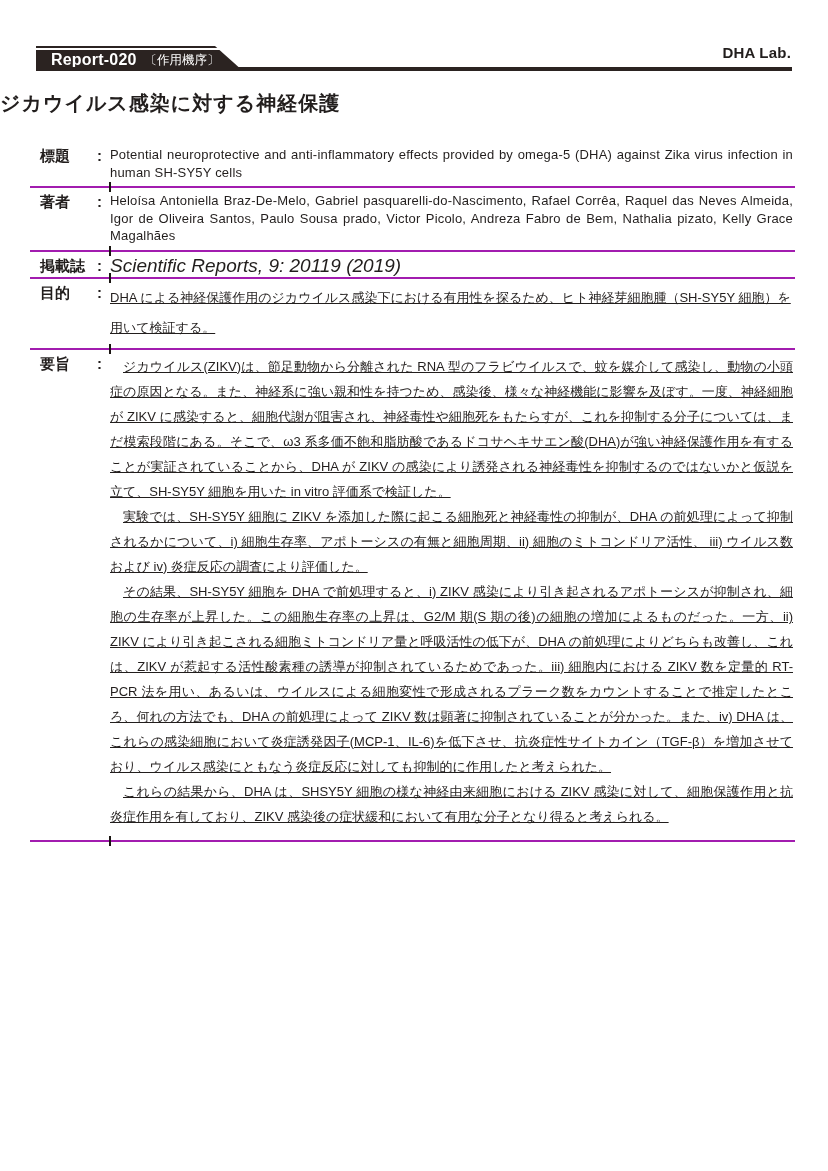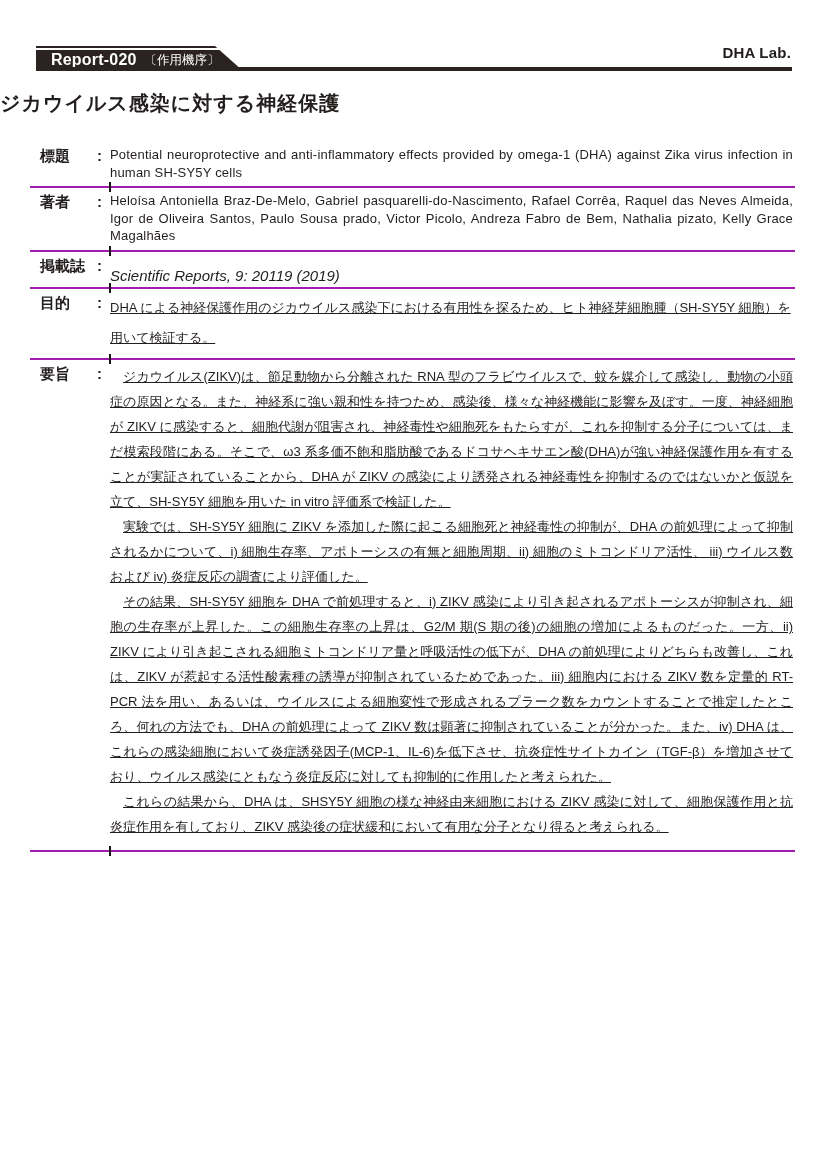--- a/index.html
+++ b/index.html
@@ -53,22 +53,22 @@
     font-size:15px; font-weight:600; line-height:20px;
     box-sizing:border-box;
   }
   .cell-content { padding:0 2px 0 0; box-sizing:border-box; }
 
   .en {
     font-size:13px; line-height:17.5px; letter-spacing:0.2px;
     text-align:justify; padding-top:4px; padding-bottom:5px;
   }
   .journal {
-    font-style:italic; font-size:15px; line-height:17px;
-    padding-top:15px; padding-bottom:3px;
+    font-style:italic; font-size:19px; line-height:17px;
+    padding-top:5px; padding-bottom:3px;
   }
   .jp { font-size:13px;text-decoration:underline; }
   .purpose { line-height:30px; padding-top:4px; padding-bottom:5px; }
   .abstract { line-height:25px; padding-top:4px; padding-bottom:11px; text-align:justify; }
   .abstract p { margin:0; text-indent:1em; }
 </style>
 </head>
 <body>
 
 <div class="page">
@@ -82,21 +82,21 @@
 
   <div class="doc-title">ジカウイルス感染に対する神経保護</div>
 
   <div class="ref-table">
 
     <div class="row">
       <div class="cell-label">
         <span>標題</span>
           <span>:</span>
       </div>
-      <div class="cell-content en">Potential neuroprotective and anti-inflammatory effects provided by omega-1 (DHA) against Zika virus infection in human SH-SY5Y cells</div>
+      <div class="cell-content en">Potential neuroprotective and anti-inflammatory effects provided by omega-5 (DHA) against Zika virus infection in human SH-SY5Y cells</div>
       <div class="tick"></div>
     </div>
 
     <div class="row">
       <div class="cell-label">
         <span>著者</span>
           <span>:</span>
       </div>
       <div class="cell-content en">Heloísa Antoniella Braz-De-Melo, Gabriel pasquarelli-do-Nascimento, Rafael Corrêa, Raquel das Neves Almeida, Igor de Oliveira Santos, Paulo Sousa prado, Victor Picolo, Andreza Fabro de Bem, Nathalia pizato, Kelly Grace Magalhães</div>
       <div class="tick"></div>

